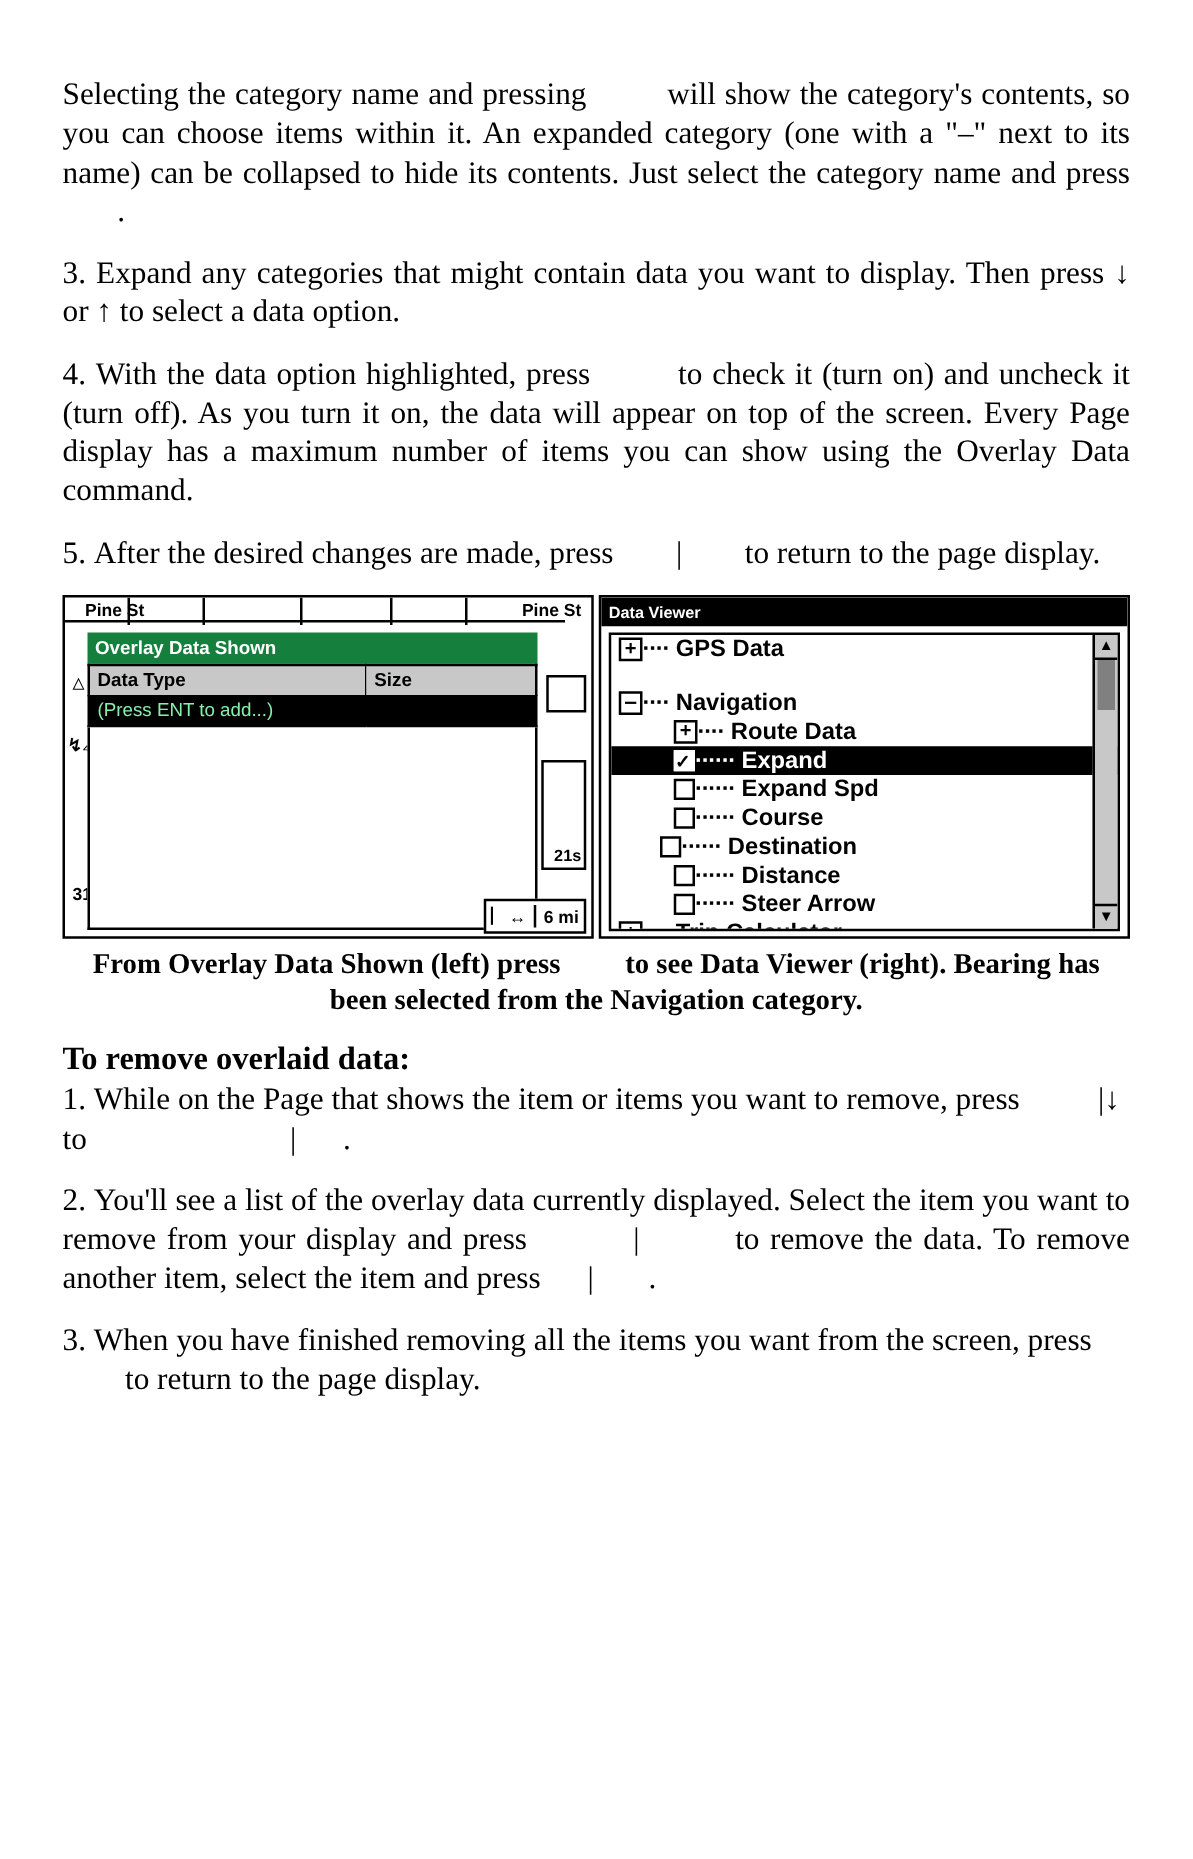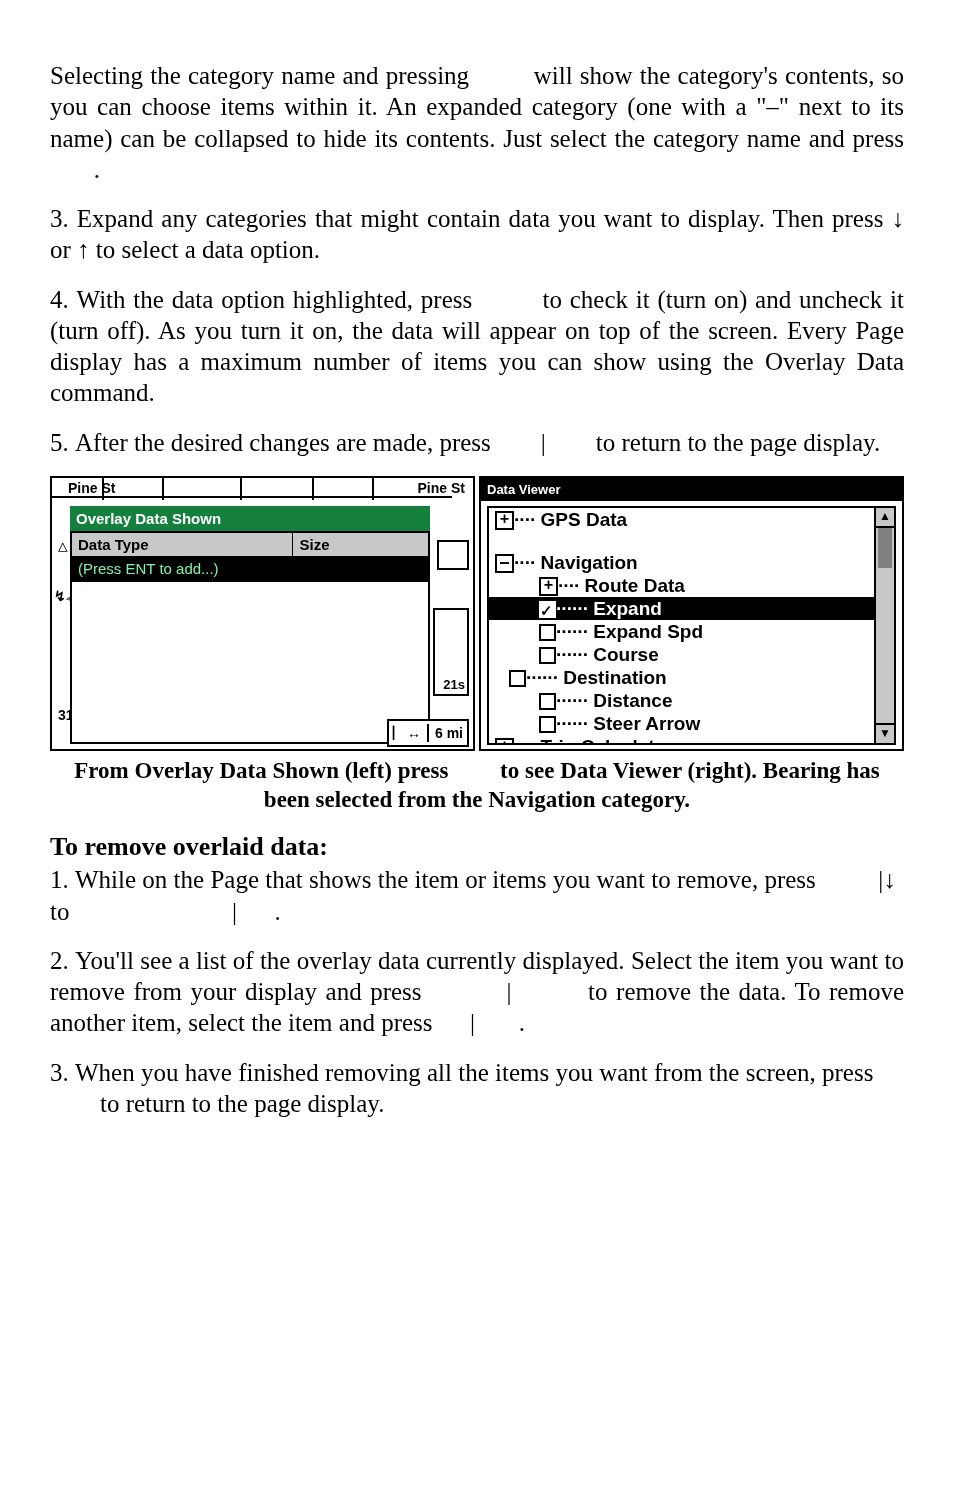--- a/index.html
+++ b/index.html
@@ -281,21 +281,21 @@
     <div class="fig">
       <div class="dv-title">Data Viewer</div>
       <div class="tree">
         <div id="tree-rows">
             <div class="tree-row" style="padding-left: 6px;"><span class="plusminus">+</span><span class="dots">····</span> <span>GPS Data</span></div>
             <div class="tree-row" style="padding-left: 6px; margin-top: 20px;"><span class="plusminus">–</span><span class="dots">····</span> <span>Navigation</span></div>
             <div class="tree-row" style="padding-left: 50px;"><span class="plusminus">+</span><span class="dots">····</span> <span>Route Data</span></div>
             <div class="tree-row sel" style="padding-left: 50px;"><span class="chk checked"></span><span class="dots">······</span> <span>Expand</span></div>
             <div class="tree-row" style="padding-left: 50px;"><span class="chk"></span><span class="dots">······</span> <span>Expand Spd</span></div>
             <div class="tree-row" style="padding-left: 50px;"><span class="chk"></span><span class="dots">······</span> <span>Course</span></div>
-            <div class="tree-row" style="padding-left: 20px;"><span class="chk"></span><span class="dots">······</span> <span>Destination</span></div>
+            <div class="tree-row" style="padding-left: 39px;"><span class="chk"></span><span class="dots">······</span> <span>Destination</span></div>
             <div class="tree-row" style="padding-left: 50px;"><span class="chk"></span><span class="dots">······</span> <span>Distance</span></div>
             <div class="tree-row" style="padding-left: 50px;"><span class="chk"></span><span class="dots">······</span> <span>Steer Arrow</span></div>
             <div class="tree-row" style="padding-left: 6px;"><span class="plusminus">+</span><span class="dots">····</span> <span>Trip Calculator</span></div>
           </div>
         <div class="scrollbar">
           <div class="sb-btn">▲</div>
           <div class="sb-thumb"></div>
           <div style="flex:1"></div>
           <div class="sb-btn bot">▼</div>
         </div>

